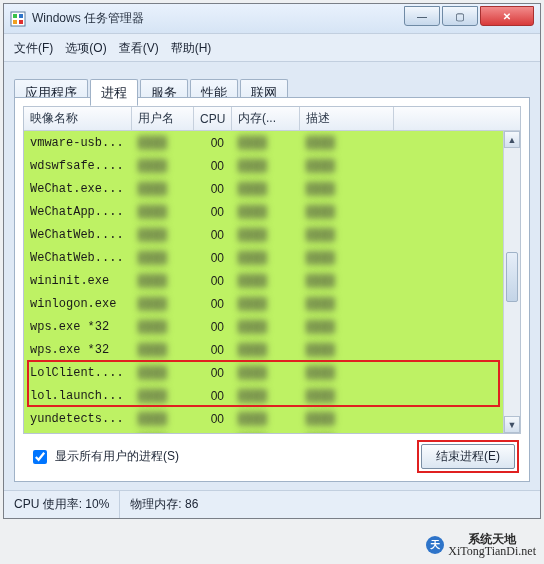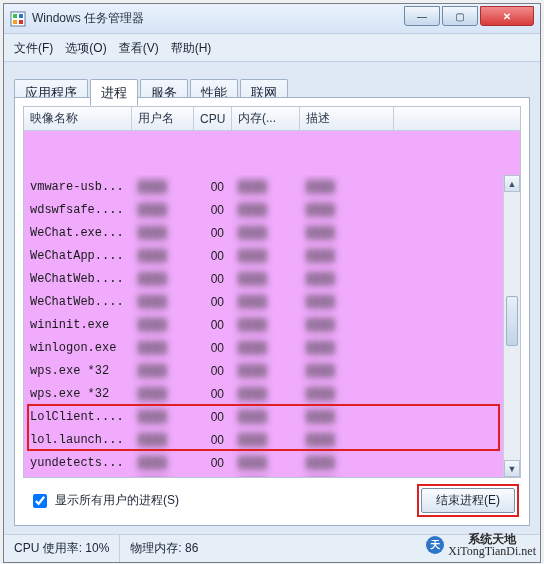--- a/index.html
+++ b/index.html
@@ -81,21 +81,21 @@
   .tabcontent {
     margin:0 10px 8px;
     background:#fff;
     border:1px solid #a0b2c7;
     padding:8px;
     position:relative;
   }
   
   .process-pane {
     border:1px solid #b9c5d4;
-    background:#f0abfc;
+    background:#bef264;
     position:relative;
   }
   .process-header {
     display:grid;
     grid-template-columns: 108px 62px 38px 68px 94px;
     height:24px;
     background:linear-gradient(#fbfcfe,#e7eef7);
     border-bottom:1px solid #c6d0dd;
     font-size:12px;
     color:#2a3647;
@@ -104,21 +104,20 @@
     border-right:1px solid #c6d0dd;
     display:flex; align-items:center;
     padding:0 6px;
     white-space:nowrap;
   }
   .process-list {
     height:302px;
     overflow:hidden;
     position:relative;
     padding-right:18px;
-    margin-top:44px;
   }
   .process-row {
     display:grid;
     grid-template-columns: 108px 62px 38px 68px 94px;
     height:23px;
     font-family: "SimSun", "Courier New", monospace;
     font-size:12px;
     color:#1a1a1a;
   }
   .process-row > div {

